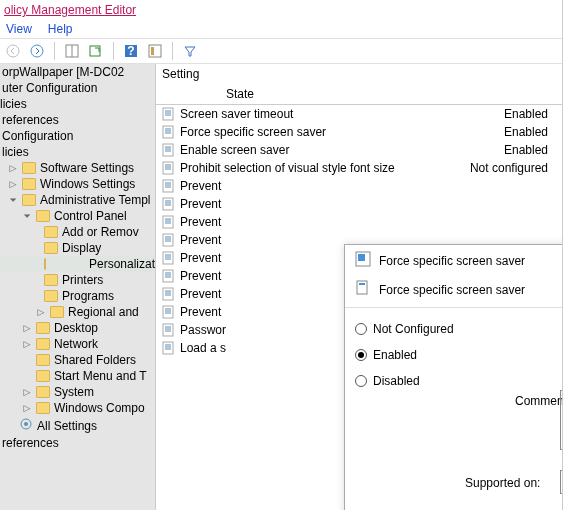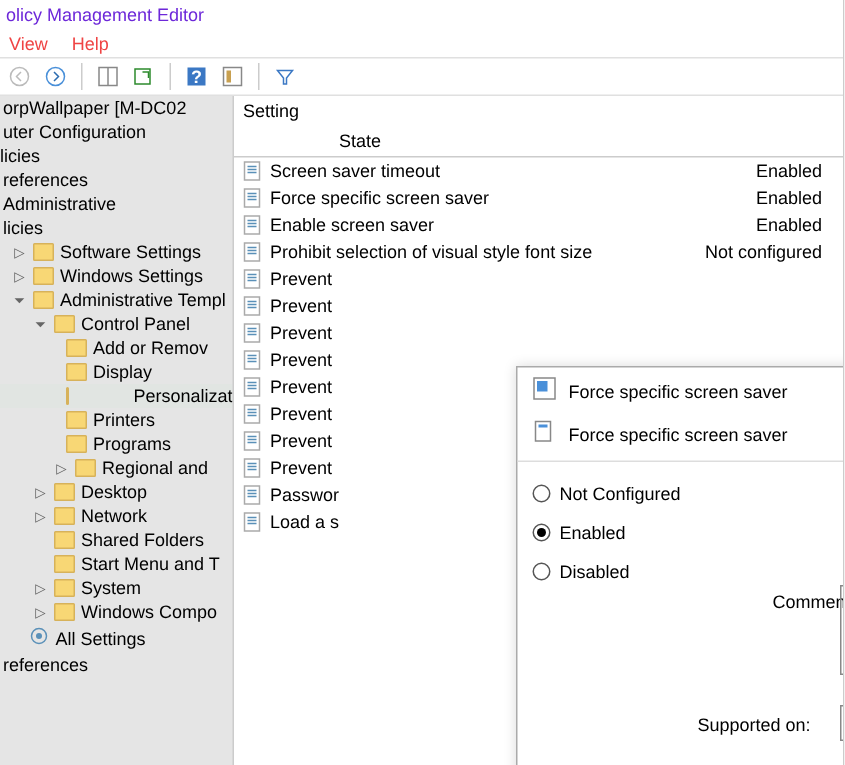--- a/index.html
+++ b/index.html
@@ -1,20 +1,20 @@
 <!DOCTYPE html>
 <html><head>
 <meta charset="utf-8">
 <style>
   * { box-sizing: border-box; font-family: "Segoe UI", Tahoma, sans-serif; font-size: 12px; }
   body { margin: 0; background: #fff; color: #000; }
   .window { width: 563px; height: 510px; overflow: hidden; border-right: 1px solid #ccc; }
-  .title { padding: 3px 4px; color: #6d28d9; font-size: 12px; }
+  .title { padding: 3px 4px; color: #be185d; font-size: 12px; text-decoration: underline; }
   .menu { display: flex; gap: 16px; padding: 2px 6px; border-bottom: 1px solid #e0e0e0; }
-  .menu span { color: #ef4444; }
+  .menu span { color: #1d4ed8; }
   .toolbar { display: flex; align-items: center; gap: 6px; padding: 3px 4px; border-bottom: 1px solid #e0e0e0; }
   .tb-ico { width: 18px; height: 18px; display: inline-flex; align-items: center; justify-content: center; }
   .body { display: flex; height: calc(510px - 18px - 20px - 26px); }
   .tree { width: 156px; border-right: 1px solid #ccc; overflow: hidden; background: #e5e5e5; }
   .tree-row { display: flex; align-items: center; gap: 4px; padding: 1px 2px; white-space: nowrap; }
   .tree-row.sel { background: #cce8cf22; gap: 43px; }
   .chev { width: 10px; height: 10px; display: inline-flex; align-items: center; justify-content: center; color: #666; font-size: 9px; }
   .fld-ico { width: 14px; height: 12px; background: #f8d775; border: 1px solid #d7b25a; border-radius: 1px; display: inline-block; }
   .list { flex: 1; position: relative; }
   .list-head { display: flex; border-bottom: 1px solid #ccc; flex-direction: column; }
@@ -107,21 +107,21 @@
       <div class="tree-row">
           <span>uter Configuration</span>
         </div>
       <div class="tree-row" style="padding-left:0">
           <span>licies</span>
         </div>
       <div class="tree-row">
           <span>references</span>
         </div>
       <div class="tree-row">
-          <span>Administrative</span>
+          <span>Configuration</span>
         </div>
       <div class="tree-row">
           <span>licies</span>
         </div>
       <div class="tree-row" style="padding-left:8px">
           <span class="chev">▷</span>
           <span class="fld-ico"></span>
           <span>Software Settings</span>
         </div>
       <div class="tree-row" style="padding-left:8px">

